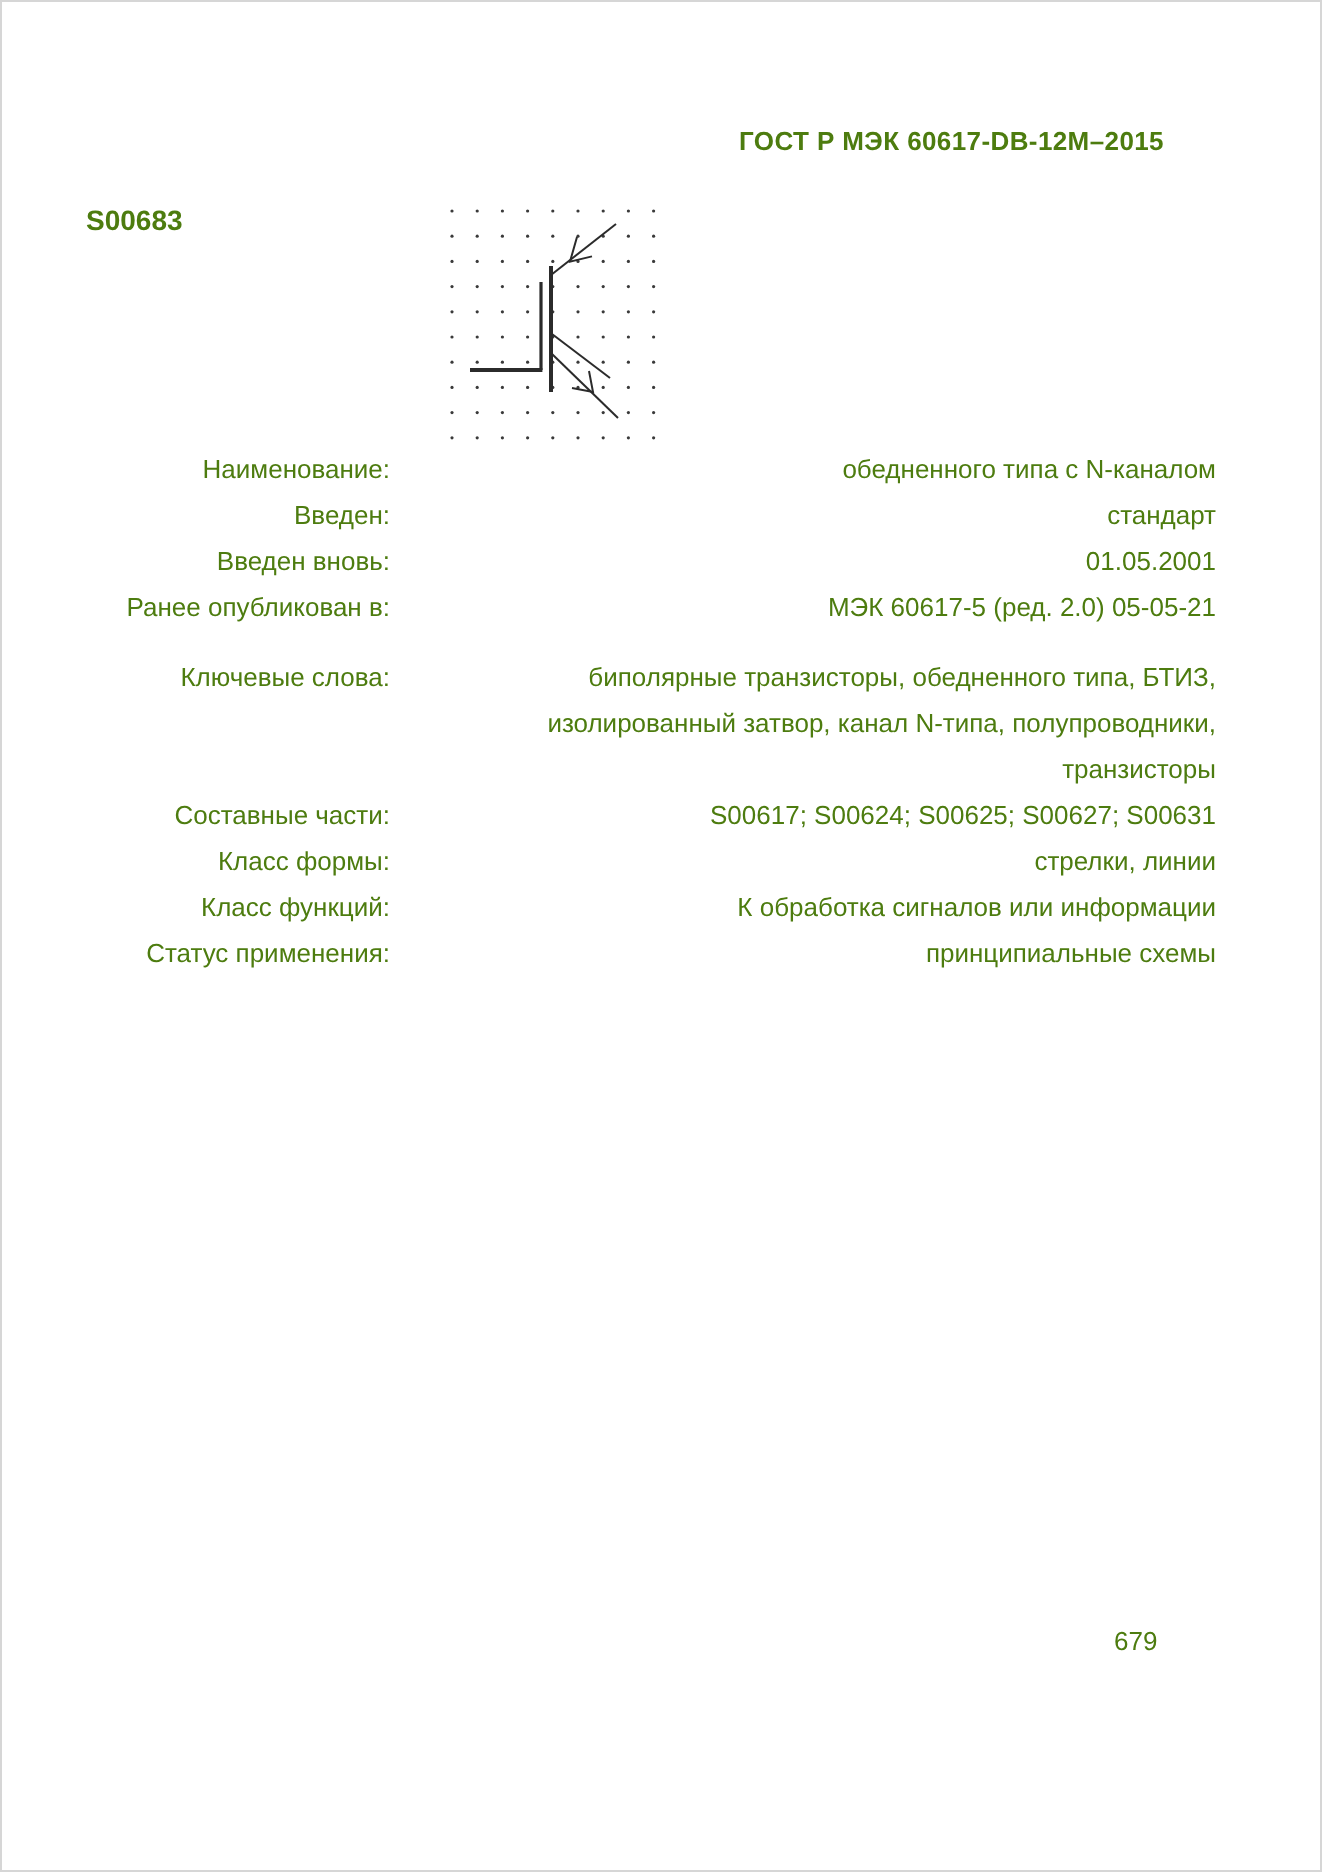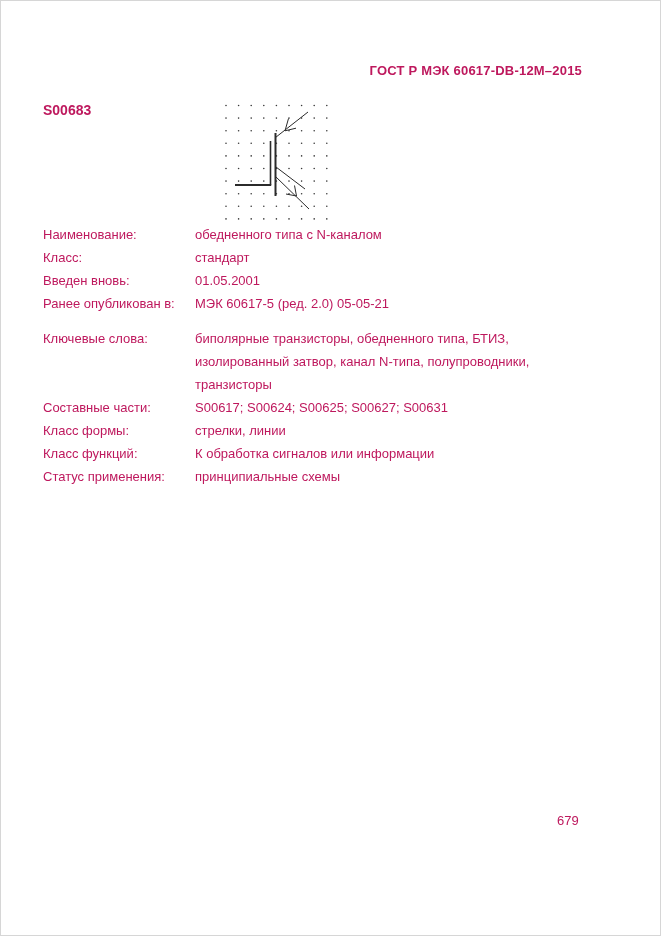--- a/index.html
+++ b/index.html
@@ -8,21 +8,21 @@
     background: #ffffff;
   }
   .page {
     position: relative;
     width: 661px;
     height: 936px;
     background: #ffffff;
     border: 1px solid #d6d6d6;
     box-sizing: border-box;
     font-family: "Liberation Sans", sans-serif;
-    color: #be185d;
+    color: #4d7c0f;
     overflow: hidden;
   }
   .doc-header {
     position: absolute;
     top: 62px;
     right: 78px;
     font-size: 13px;
     font-weight: bold;
     letter-spacing: 0.2px;
     white-space: nowrap;
@@ -41,20 +41,21 @@
     width: 112px;
     height: 126px;
   }
   .fields {
     position: absolute;
     top: 222px;
     left: 42px;
     width: 565px;
     font-size: 13px;
     line-height: 23px;
+    text-align: right;
   }
   .field-row {
     display: flex;
     align-items: flex-start;
   }
   .field-row.gap-before {
     margin-top: 12px;
   }
   .field-label {
     width: 152px;
@@ -199,21 +200,21 @@
   </div>
 
   <div class="fields">
       <div class="field-row">
         <div class="field-label">Наименование:</div>
         <div class="field-value">
           <div>обедненного типа с N-каналом</div>
         </div>
       </div>
       <div class="field-row">
-        <div class="field-label">Класс:</div>
+        <div class="field-label">Введен:</div>
         <div class="field-value">
           <div>стандарт</div>
         </div>
       </div>
       <div class="field-row">
         <div class="field-label">Введен вновь:</div>
         <div class="field-value">
           <div>01.05.2001</div>
         </div>
       </div>

